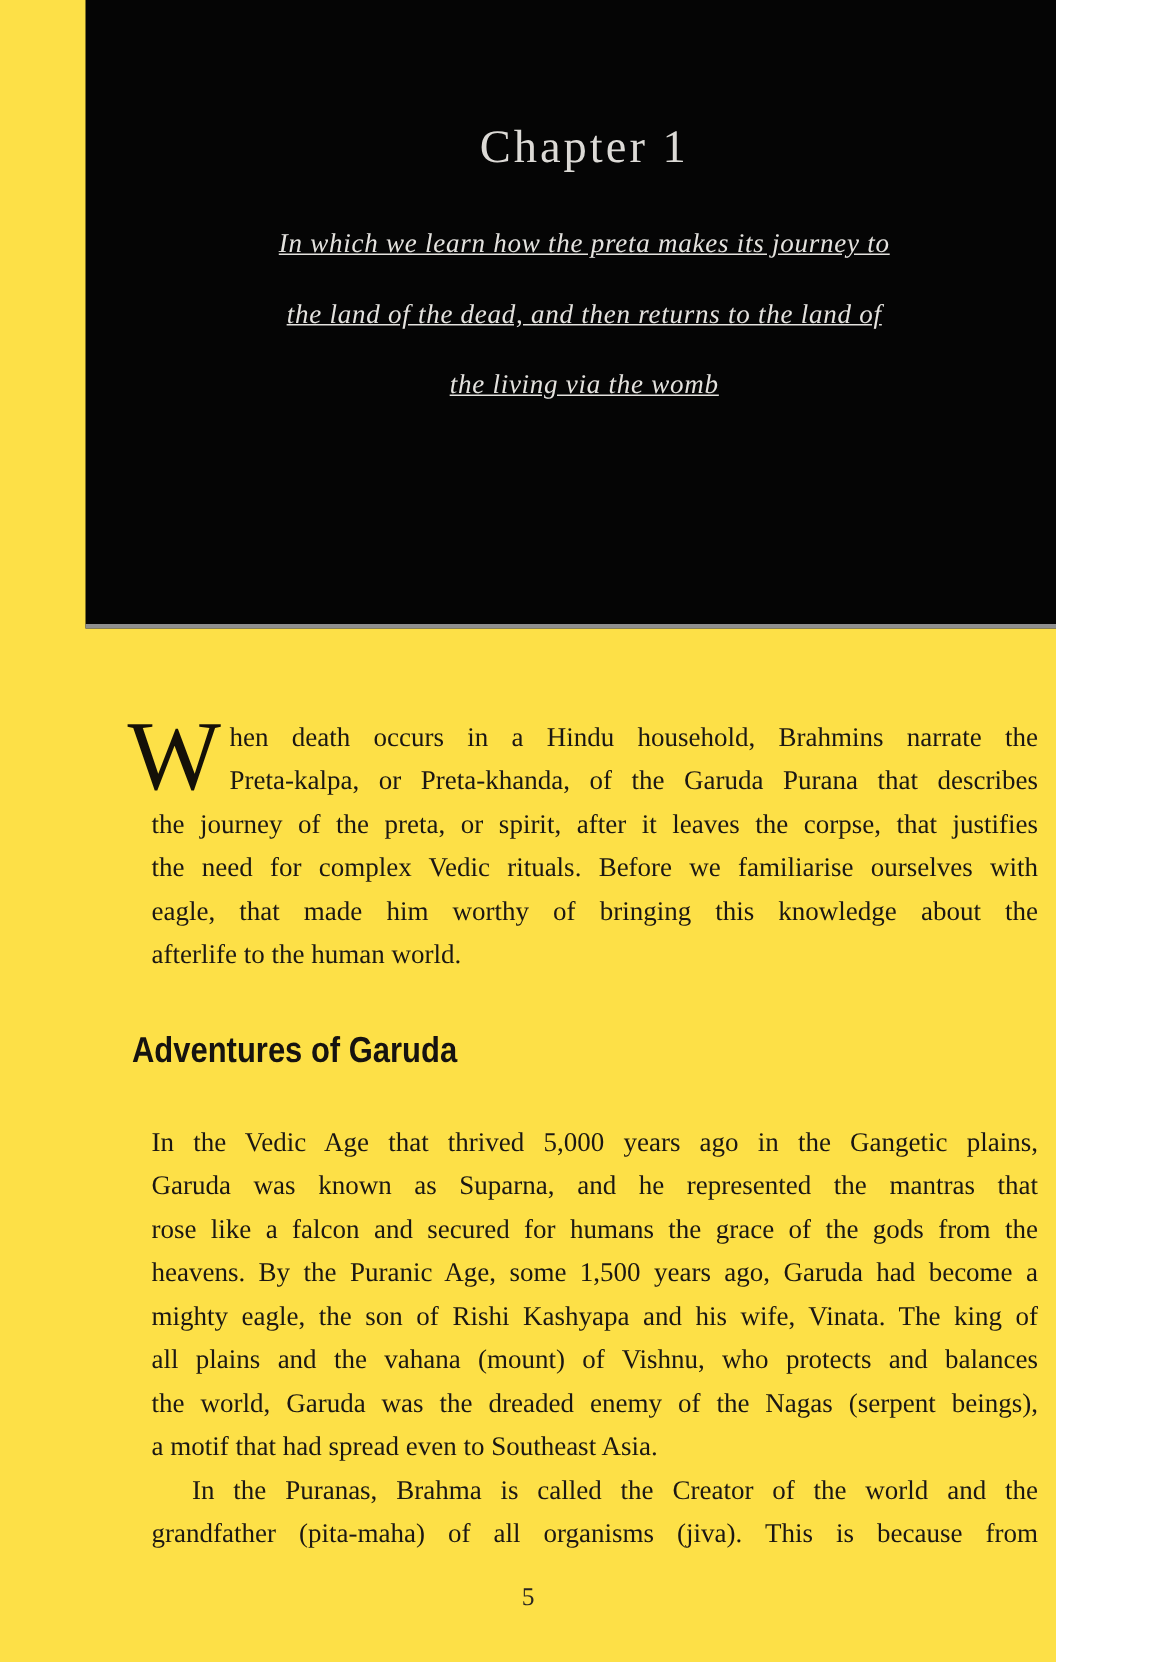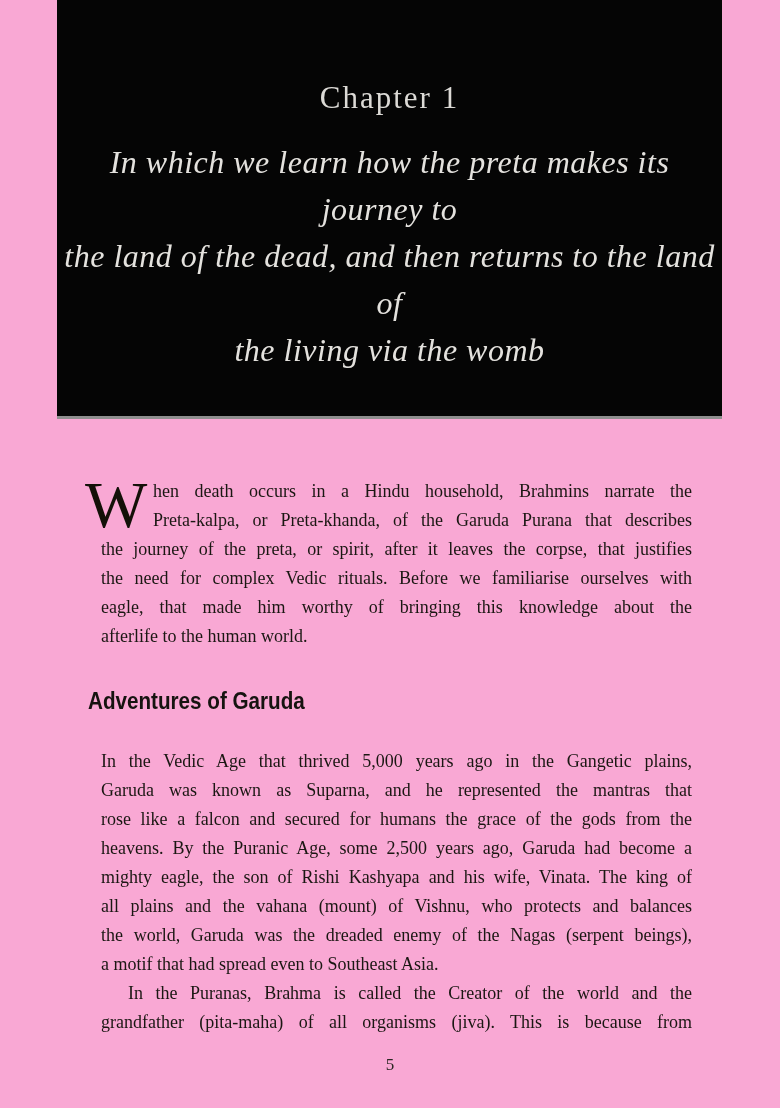--- a/index.html
+++ b/index.html
@@ -1,21 +1,21 @@
 <!DOCTYPE html>
 <html><head>
 <meta charset="utf-8">
 <style>
   * { margin: 0; padding: 0; box-sizing: border-box; }
   html, body { background: #ffffff; }
   .page {
     position: relative;
-    width: 780px;
+    width: 704px;
     height: 1108px;
-    background: #f9a8d4;
+    background: #fde047;
     overflow: hidden;
     font-family: "Liberation Serif", serif;
   }
 
   
   .chapter-block {
     position: absolute;
     left: 57px;
     top: 0;
     width: 665px;
@@ -45,24 +45,25 @@
     letter-spacing: 0px;
     color: #f4f3f1;
     transform: scaleX(0.94);
     transform-origin: center;
     white-space: nowrap;
   }
   .chapter-subtitle {
     margin-top: 23px;
     font-family: "Liberation Serif", serif;
     font-style: italic;
-    font-size: 32px;
+    font-size: 18px;
     line-height: 47px;
     letter-spacing: 0.5px;
     color: #e4e2de;
+    text-decoration: underline;
   }
 
   
   .body-region {
     position: absolute;
     left: 88px;
     top: 477px;
     width: 604px;
     color: #1b1713;
   }
@@ -145,21 +146,21 @@
     </div>
 
     <div class="section-heading">
       <span class="section-heading-inner">Adventures of Garuda</span>
     </div>
 
     <div>
       <div class="bline">In the Vedic Age that thrived 5,000 years ago in the Gangetic plains,</div>
       <div class="bline">Garuda was known as Suparna, and he represented the mantras that</div>
       <div class="bline">rose like a falcon and secured for humans the grace of the gods from the</div>
-      <div class="bline">heavens. By the Puranic Age, some 2,500 years ago, Garuda had become a</div>
+      <div class="bline">heavens. By the Puranic Age, some 1,500 years ago, Garuda had become a</div>
       <div class="bline">mighty eagle, the son of Rishi Kashyapa and his wife, Vinata. The king of</div>
       <div class="bline">all plains and the vahana (mount) of Vishnu, who protects and balances</div>
       <div class="bline">the world, Garuda was the dreaded enemy of the Nagas (serpent beings),</div>
       <div class="bline lastline">a motif that had spread even to Southeast Asia.</div>
     </div>
 
     <div>
       <div class="bline p3-first">In the Puranas, Brahma is called the Creator of the world and the</div>
       <div class="bline">grandfather (pita-maha) of all organisms (jiva). This is because from</div>
     </div>

